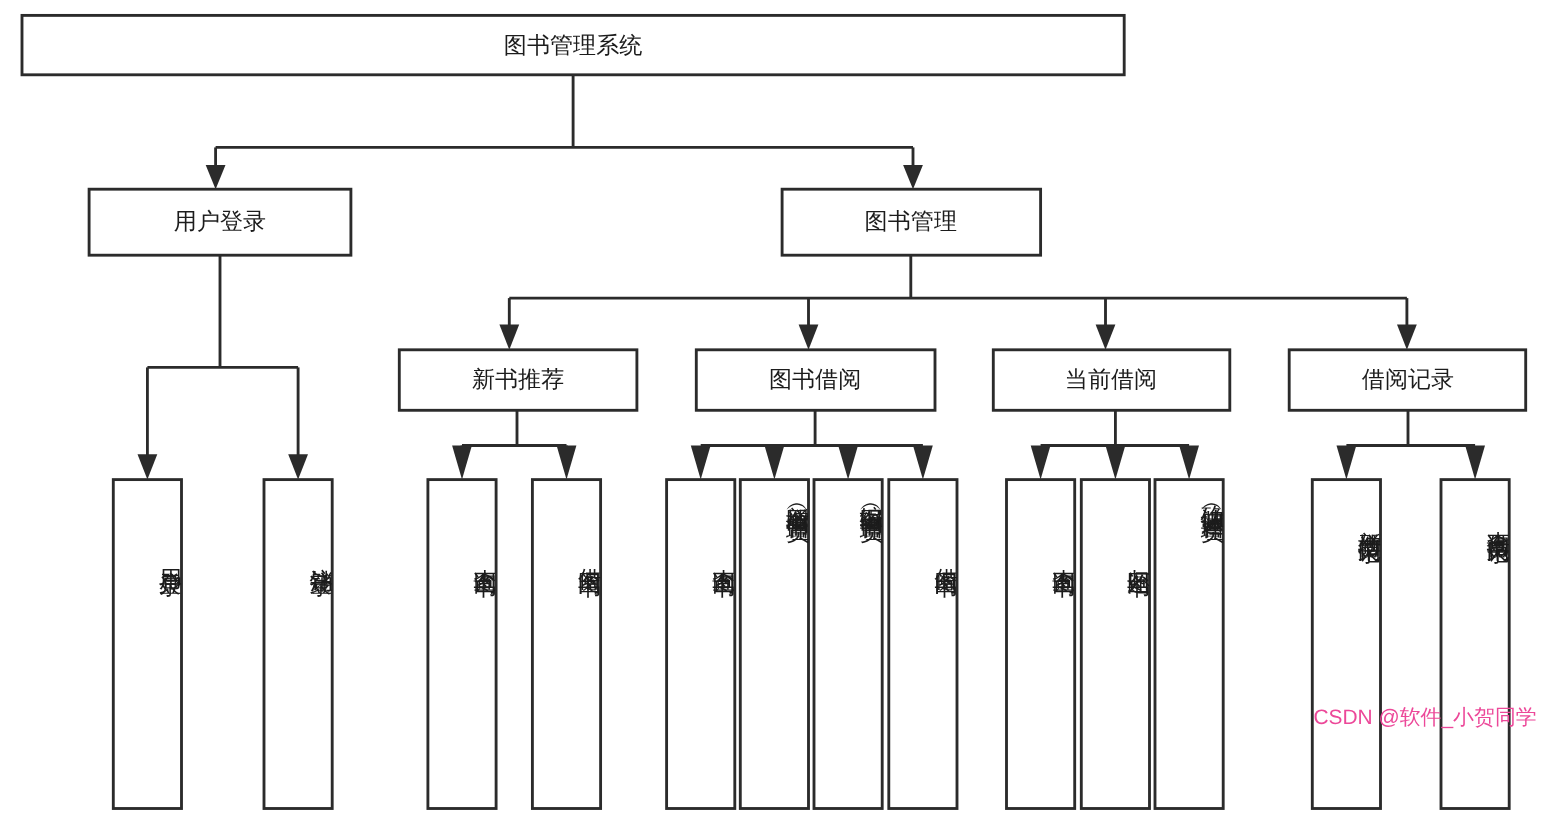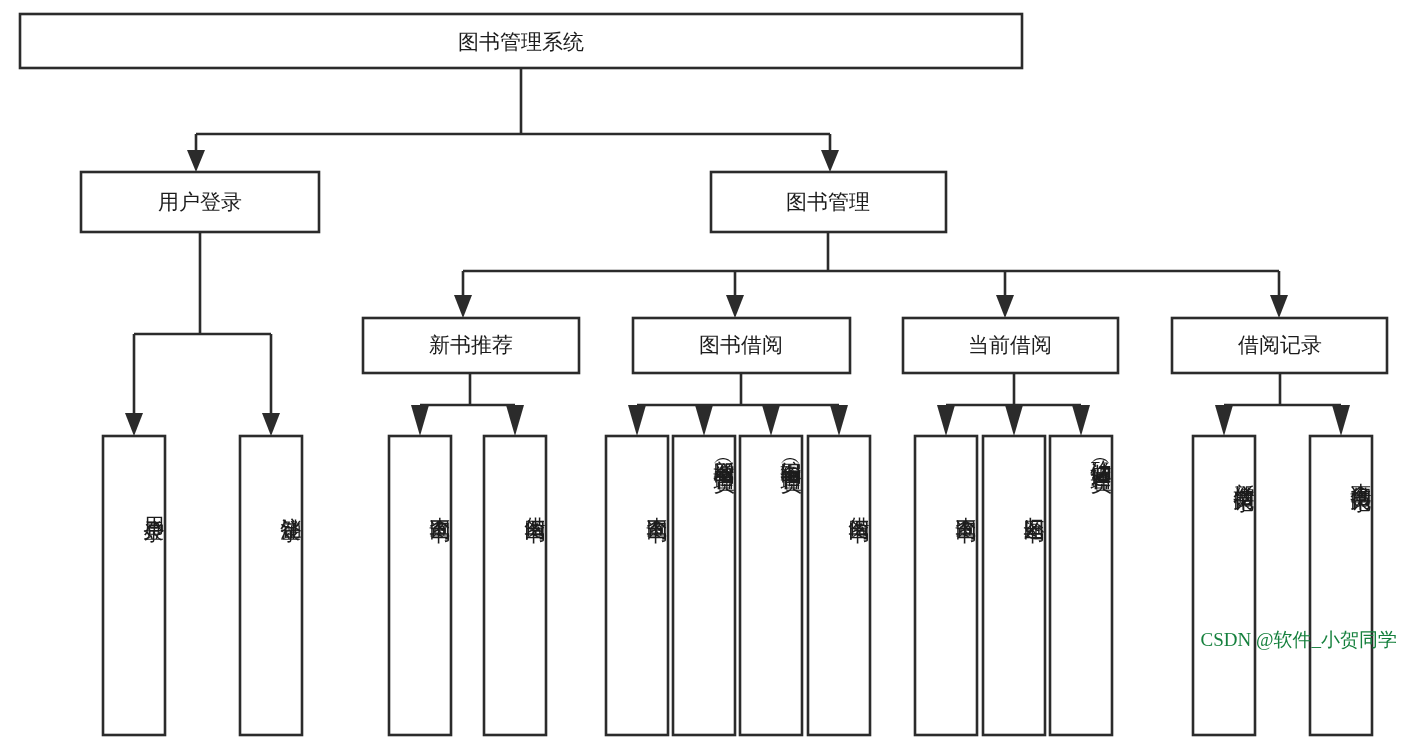--- a/index.html
+++ b/index.html
@@ -58,24 +58,24 @@
     line-height: 1.08;
     color: #1c1c1c;
     letter-spacing: 2px;
     white-space: nowrap;
     text-align: center;
     pointer-events: none;
   }
   .watermark {
     position: absolute;
     right: 8px;
-    bottom: 20px;
-    font-family: Liberation Serif, serif;
+    bottom: 8px;
+    font-family: Liberation Sans, sans-serif;
     font-size: 19px;
-    color: #15803d;
+    color: #ec4899;
     white-space: nowrap;
   }
 </style>
 </head>
 <body>
 
 <div id="diagram-root">
 
   <svg id="flow" viewBox="0 0 1405 747" xmlns="http://www.w3.org/2000/svg">
 

